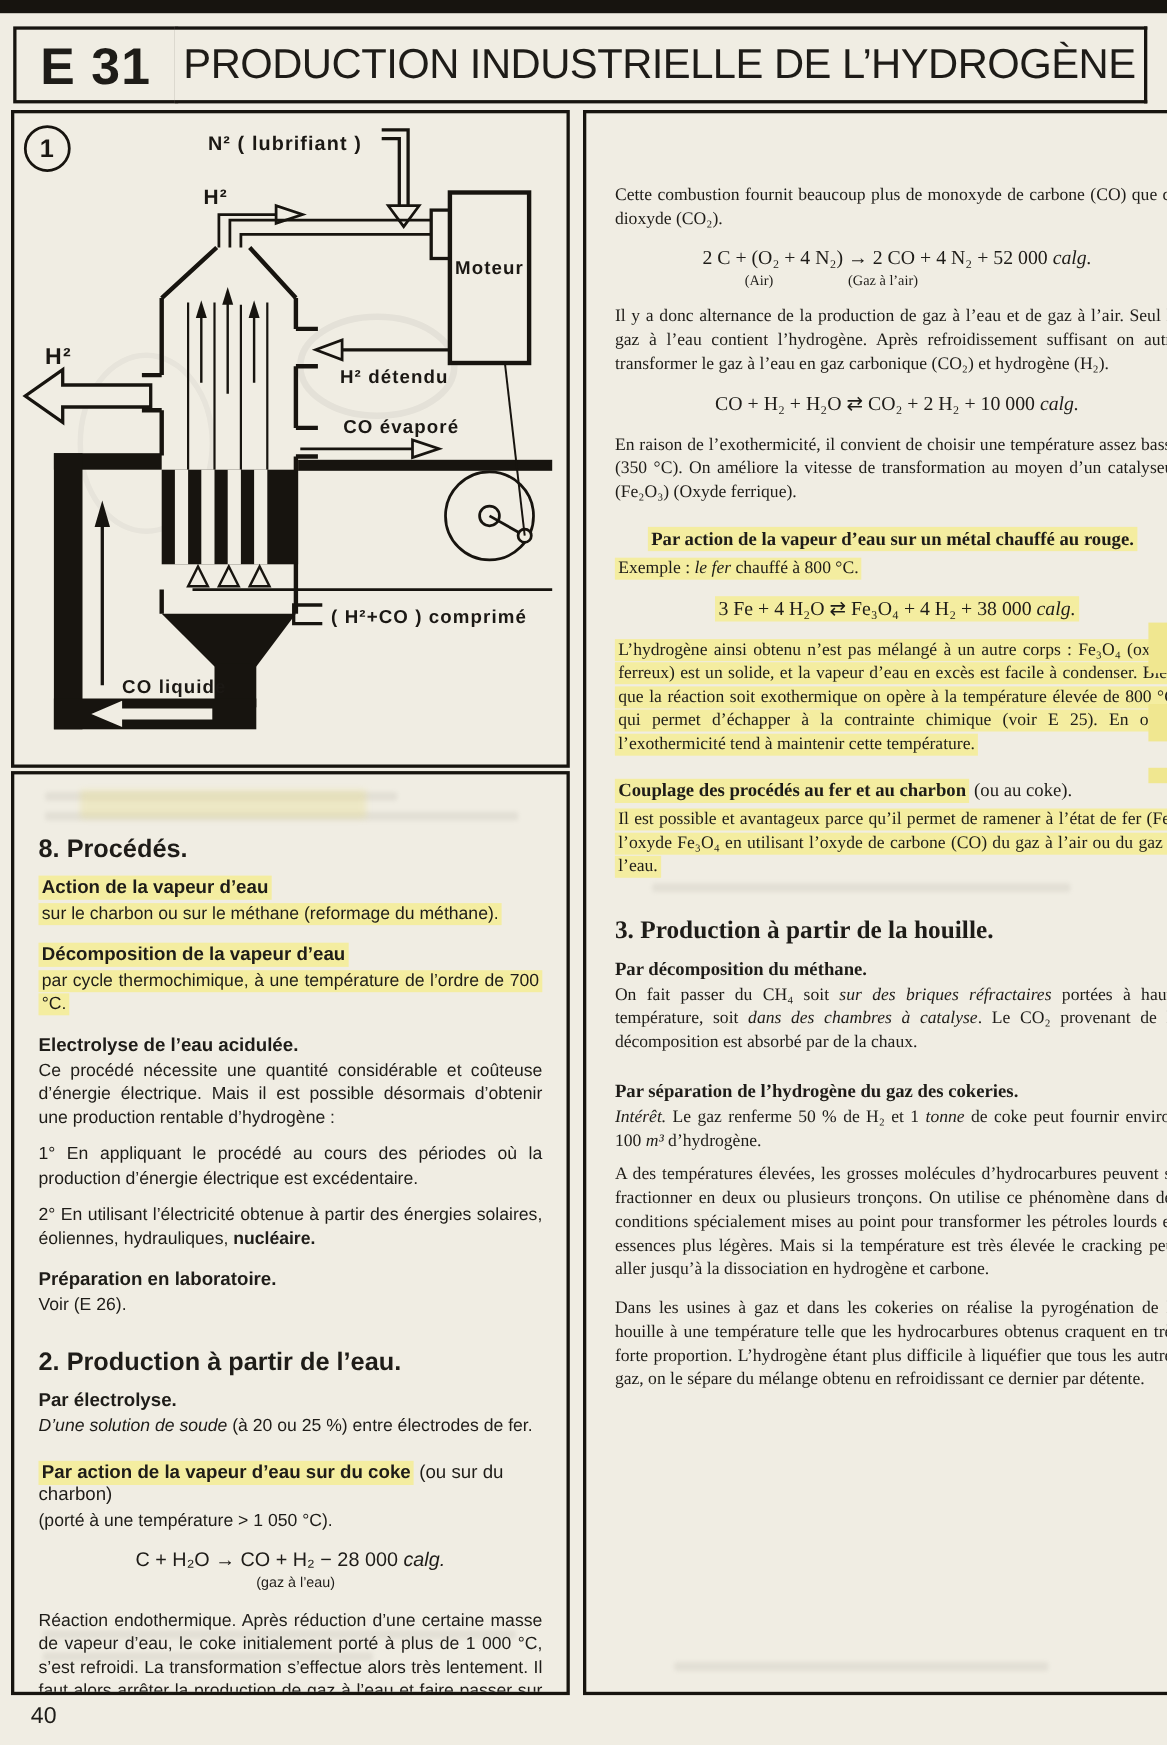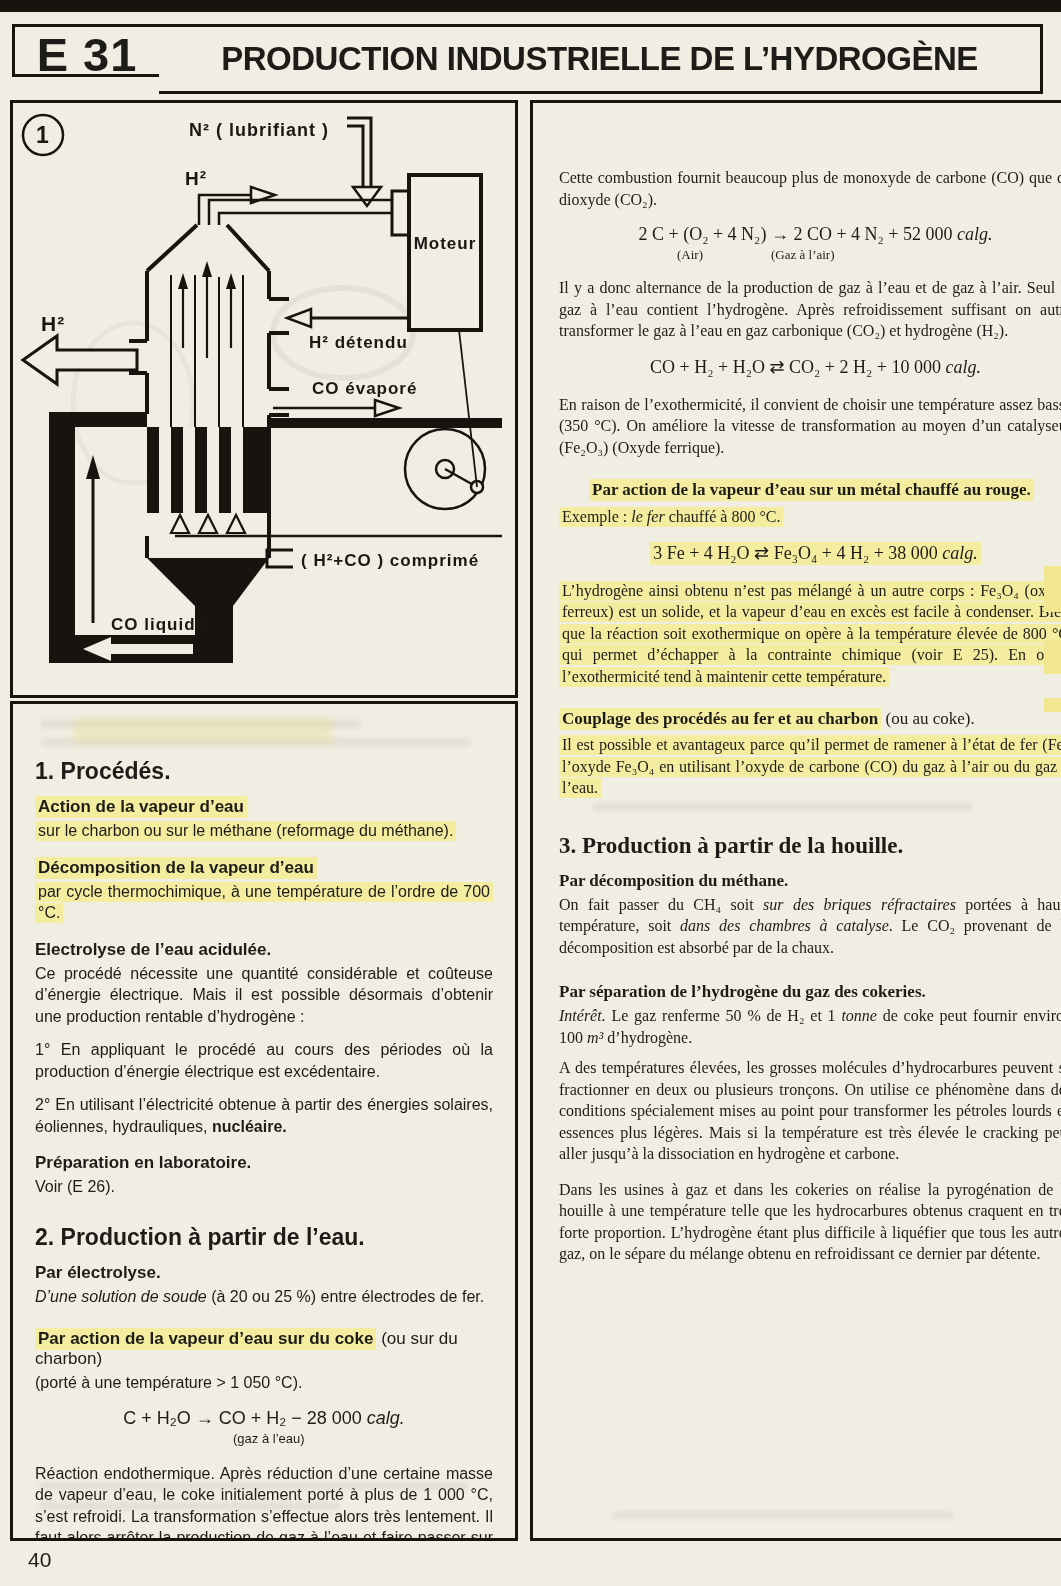--- a/index.html
+++ b/index.html
@@ -3,24 +3,24 @@
 <meta charset="utf-8">
 <style>
   html,body{margin:0;padding:0;}
   body{width:1061px;height:1586px;background:#f0ede3;position:relative;
        font-family:"Liberation Sans", sans-serif;color:#1e1c18;
        -webkit-font-smoothing:antialiased;}
   .page{position:absolute;inset:0;overflow:hidden;}
   .top-strip{position:absolute;left:0;top:0;width:1061px;height:12px;background:#17140f;}
   .box{position:absolute;border:3px solid #17140f;background:#f0ede3;box-sizing:border-box;overflow:hidden;}
   
-  .code-box{left:12px;top:24px;width:150px;height:53px;display:flex;align-items:flex-start;justify-content:center;}
+  .code-box{left:12px;top:24px;width:150px;height:70px;display:flex;align-items:center;justify-content:center;}
   .code-box span{font-size:47px;font-weight:bold;letter-spacing:1px;}
   .title-box{left:159px;top:24px;width:884px;height:70px;border-left:none;display:flex;align-items:center;justify-content:center;}
-  .title-box span{font-size:33px;font-weight:bold;letter-spacing:-0.5px;white-space:nowrap;}
+  .title-box span{font-size:38px;font-weight:normal;letter-spacing:-0.5px;white-space:nowrap;}
   
   .fig-box{left:10px;top:100px;width:508px;height:598px;}
   .left-box{left:10px;top:701px;width:508px;height:840px;padding:54px 22px 0 22px;}
   .right-box{left:530px;top:100px;width:571px;height:1441px;padding:64px 26px 0 26px;font-family:Liberation Serif, serif;}
   
   p{font-size:16px;line-height:21.5px;text-align:justify;margin:0 0 9px 0;}
   h2{font-size:23px;font-weight:bold;margin:26px 0 12px 0;}
   h3{font-size:17px;font-weight:bold;margin:16px 0 3px 0;}
   h3 .nb{font-weight:normal;}
   .it{font-style:italic;}
@@ -134,21 +134,21 @@
     </svg>
   </div>
 
   <div class="box left-box" style="position:absolute;">
     <div class="ghost" style="left:28px;top:16px;width:320px;height:8px;"></div>
     <div class="ghost" style="left:28px;top:34px;width:430px;height:8px;"></div>
     <div class="ghost-y" style="left:60px;top:14px;width:260px;height:26px;"></div>
     <div class="ghost" style="left:26px;top:778px;width:430px;height:8px;"></div>
     <div class="ghost" style="left:26px;top:798px;width:300px;height:8px;"></div>
 
-    <h2 style="margin-top:0;">1. Procédés.</h2>
+    <h2 style="margin-top:0;">8. Procédés.</h2>
 
     <h3 style="margin-top:10px;"><span class="hl">Action de la vapeur d’eau</span></h3>
     <p><span class="hl">sur le charbon ou sur le méthane (reformage du méthane).</span></p>
 
     <h3><span class="hl">Décomposition de la vapeur d’eau</span></h3>
     <p><span class="hl">par cycle thermochimique, à une température de l’ordre de 700 °C.</span></p>
 
     <h3>Electrolyse de l’eau acidulée.</h3>
     <p>Ce procédé nécessite une quantité considérable et coûteuse d’énergie électrique. Mais il est possible désormais d’obtenir une production rentable d’hydrogène :</p>
     <p style="margin-top:12px;">1°  En appliquant le procédé au cours des périodes où la production d’énergie électrique est excédentaire.</p>

